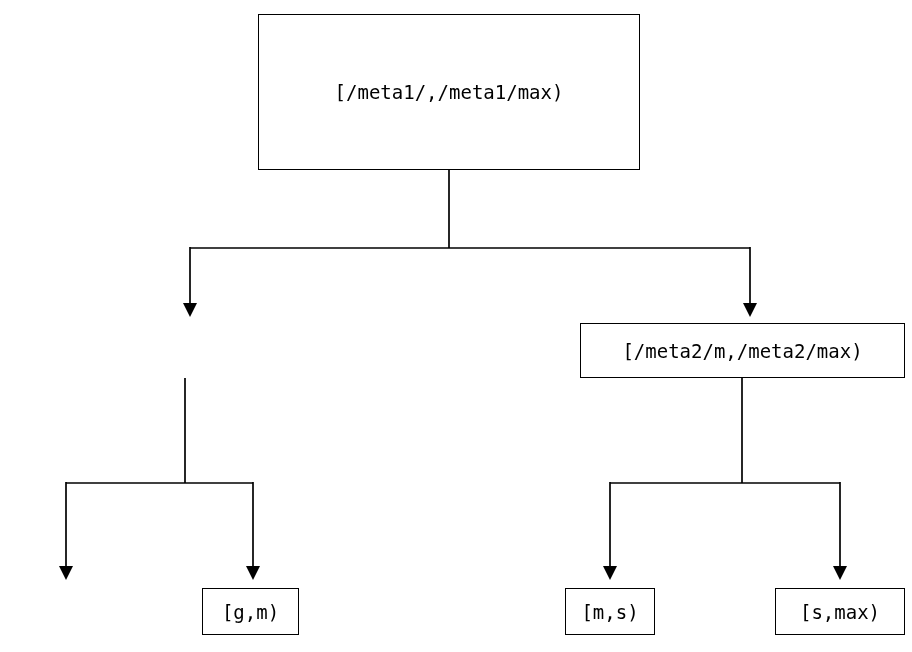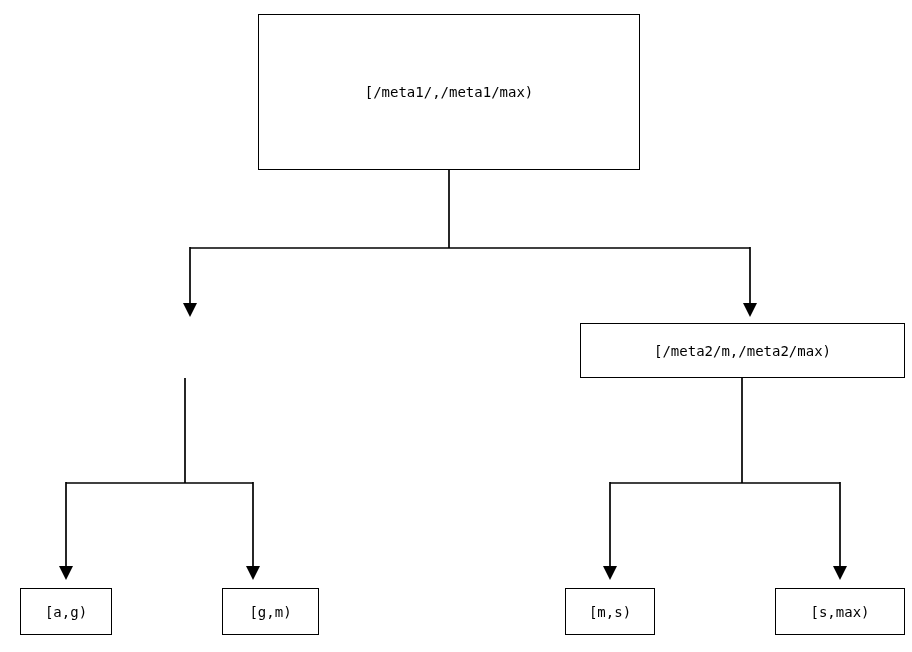--- a/index.html
+++ b/index.html
@@ -16,21 +16,21 @@
       overflow: hidden;
     }
     .node {
       position: absolute;
       box-sizing: border-box;
       border: 1.5px solid #000000;
       background: #ffffff;
       display: flex;
       align-items: center;
       justify-content: center;
-      font-size: 14px;
+      font-size: 19px;
       color: #000000;
       white-space: nowrap;
     }
     svg.connectors {
       position: absolute;
       left: 0;
       top: 0;
       width: 912px;
       height: 652px;
       display: block;
@@ -75,25 +75,22 @@
 
   <div class="node" style="left:258px; top:14px; width:382px; height:156px;">
     <span>[/meta1/,/meta1/max)</span>
   </div>
 
 
   <div class="node" style="left:580px; top:323px; width:325px; height:55px;align-items:center;">
     <span>[/meta2/m,/meta2/max)</span>
   </div>
 
-  <div class="node" style="left:20px; top:588px; width:92px; height:47px;">
-    <span>[a,g)</span>
-  </div>
 
-  <div class="node" style="left:222px; top:588px; width:97px; height:47px;">
+  <div class="node" style="left:202px; top:588px; width:97px; height:47px;">
     <span>[g,m)</span>
   </div>
 
   <div class="node" style="left:775px; top:588px; width:130px; height:47px;">
     <span>[s,max)</span>
   </div>
 
   <div class="node" style="left:565px; top:588px; width:90px; height:47px;">
     <span>[m,s)</span>
   </div>

